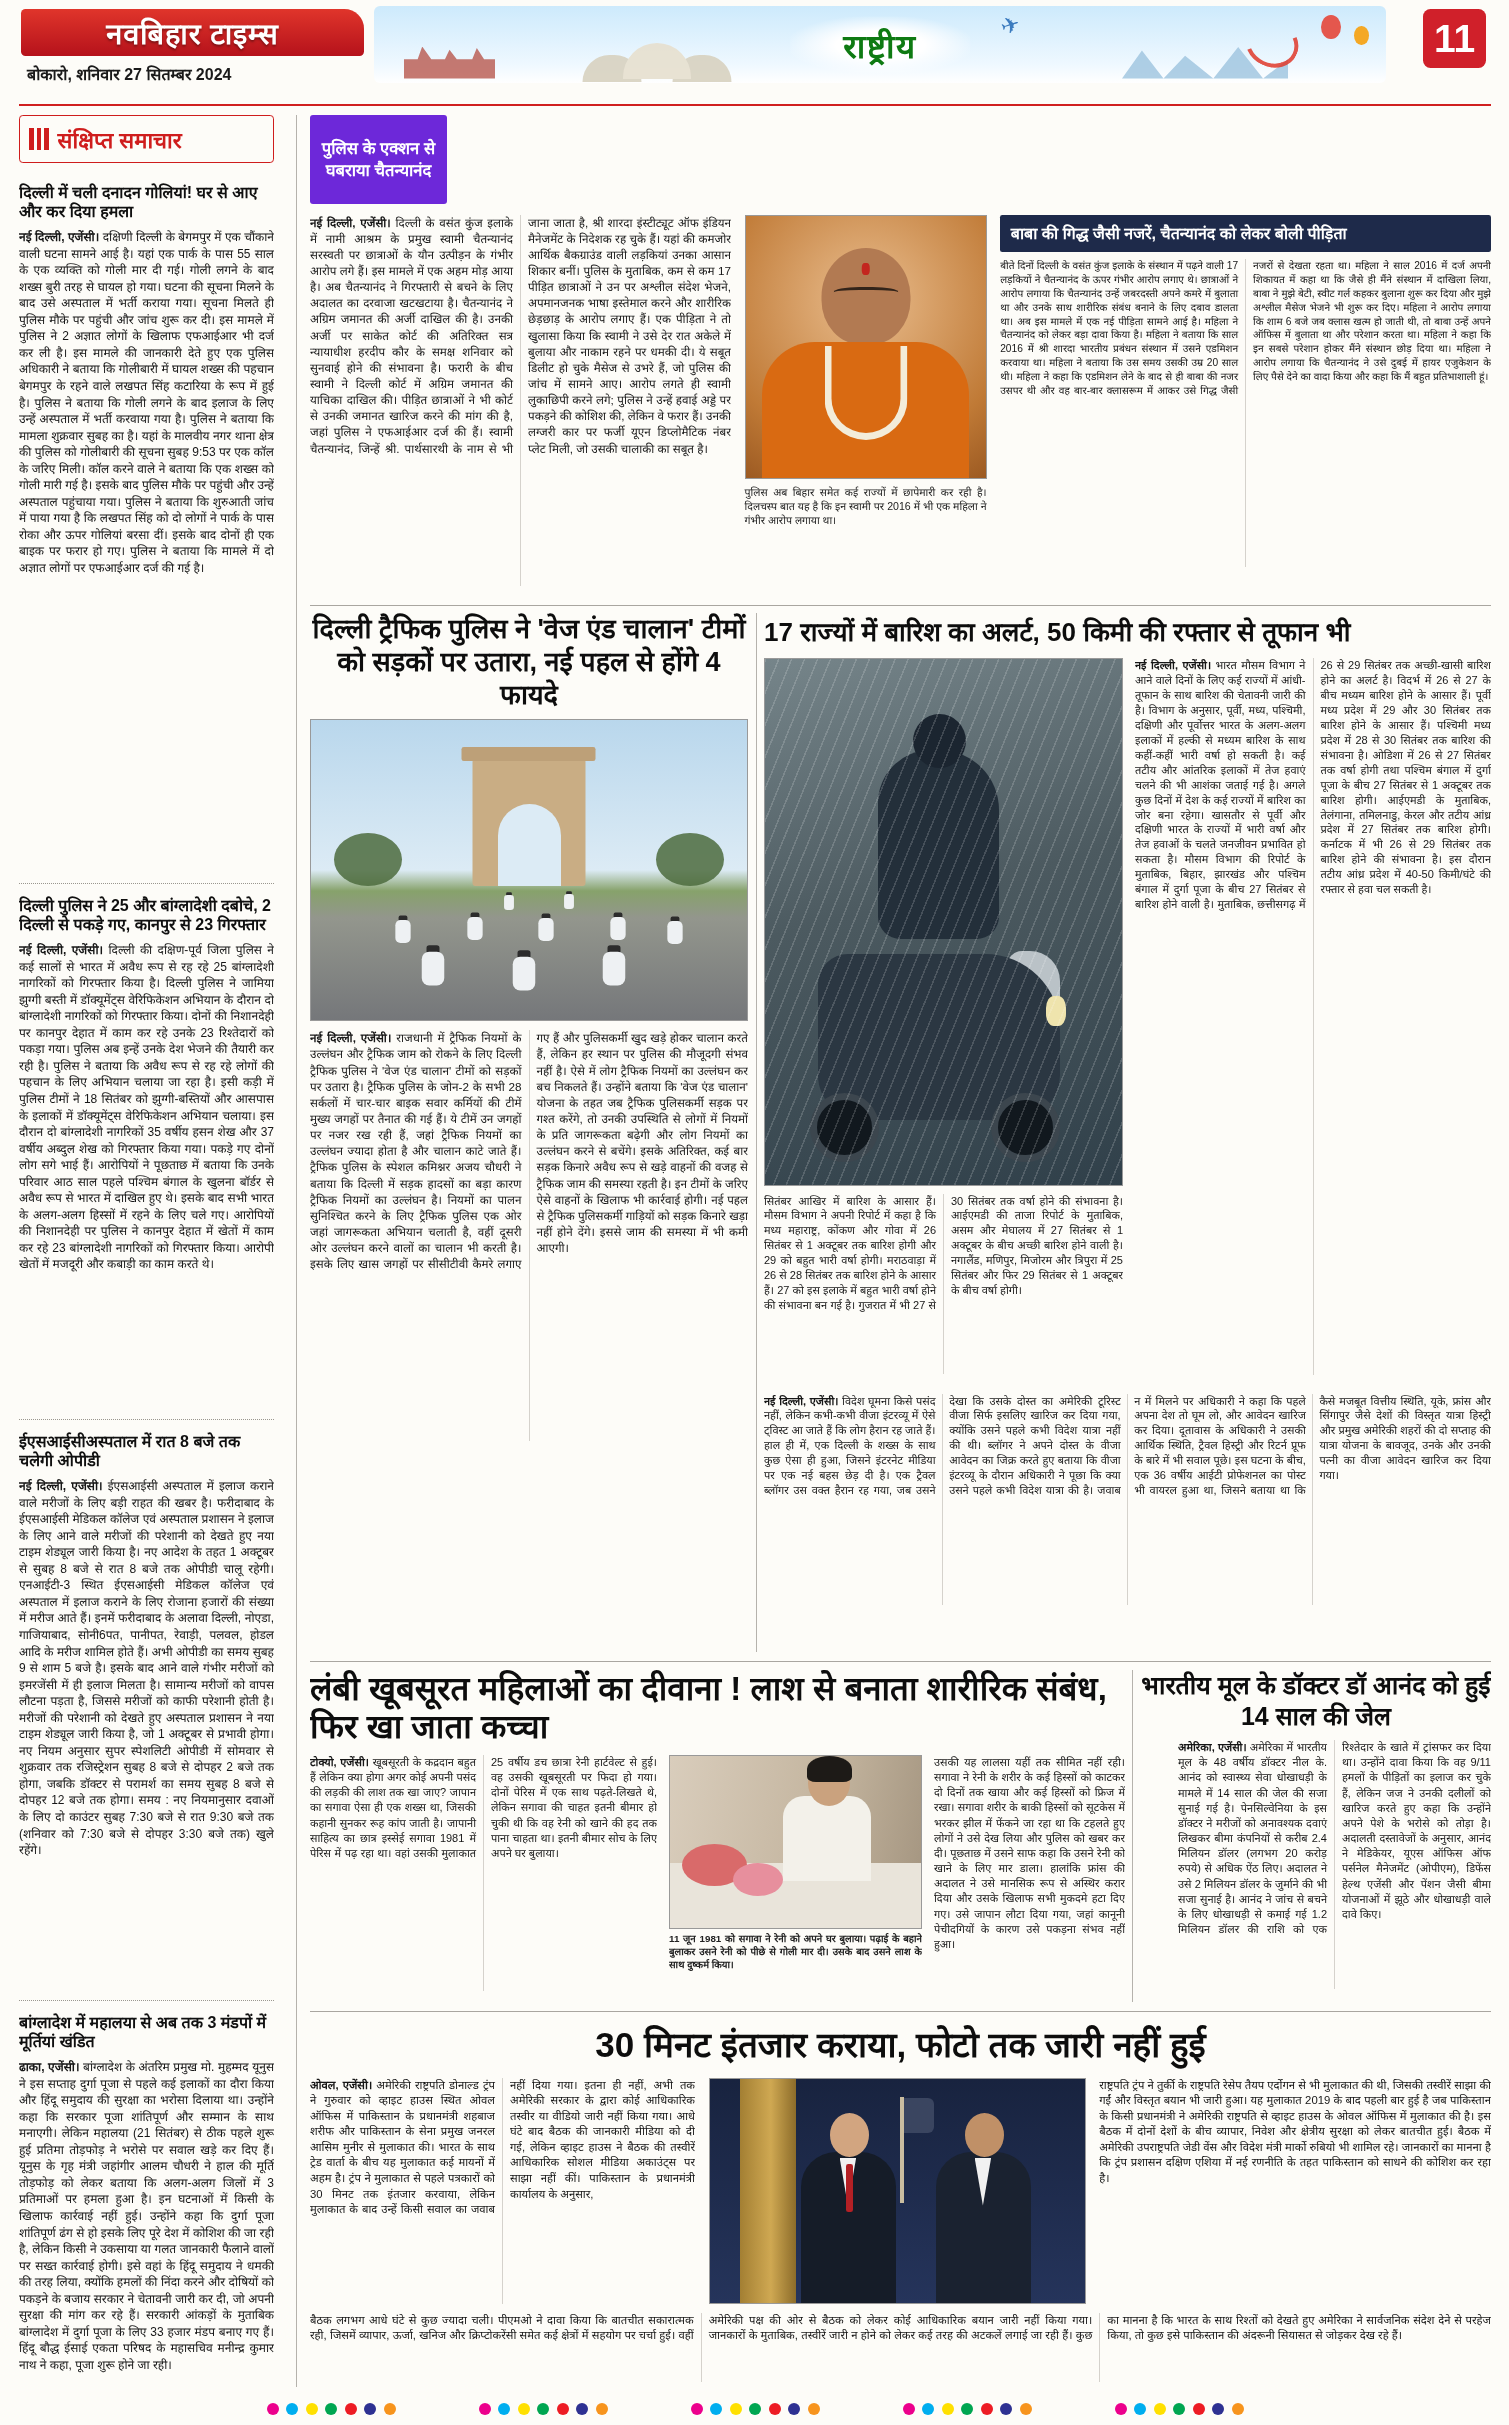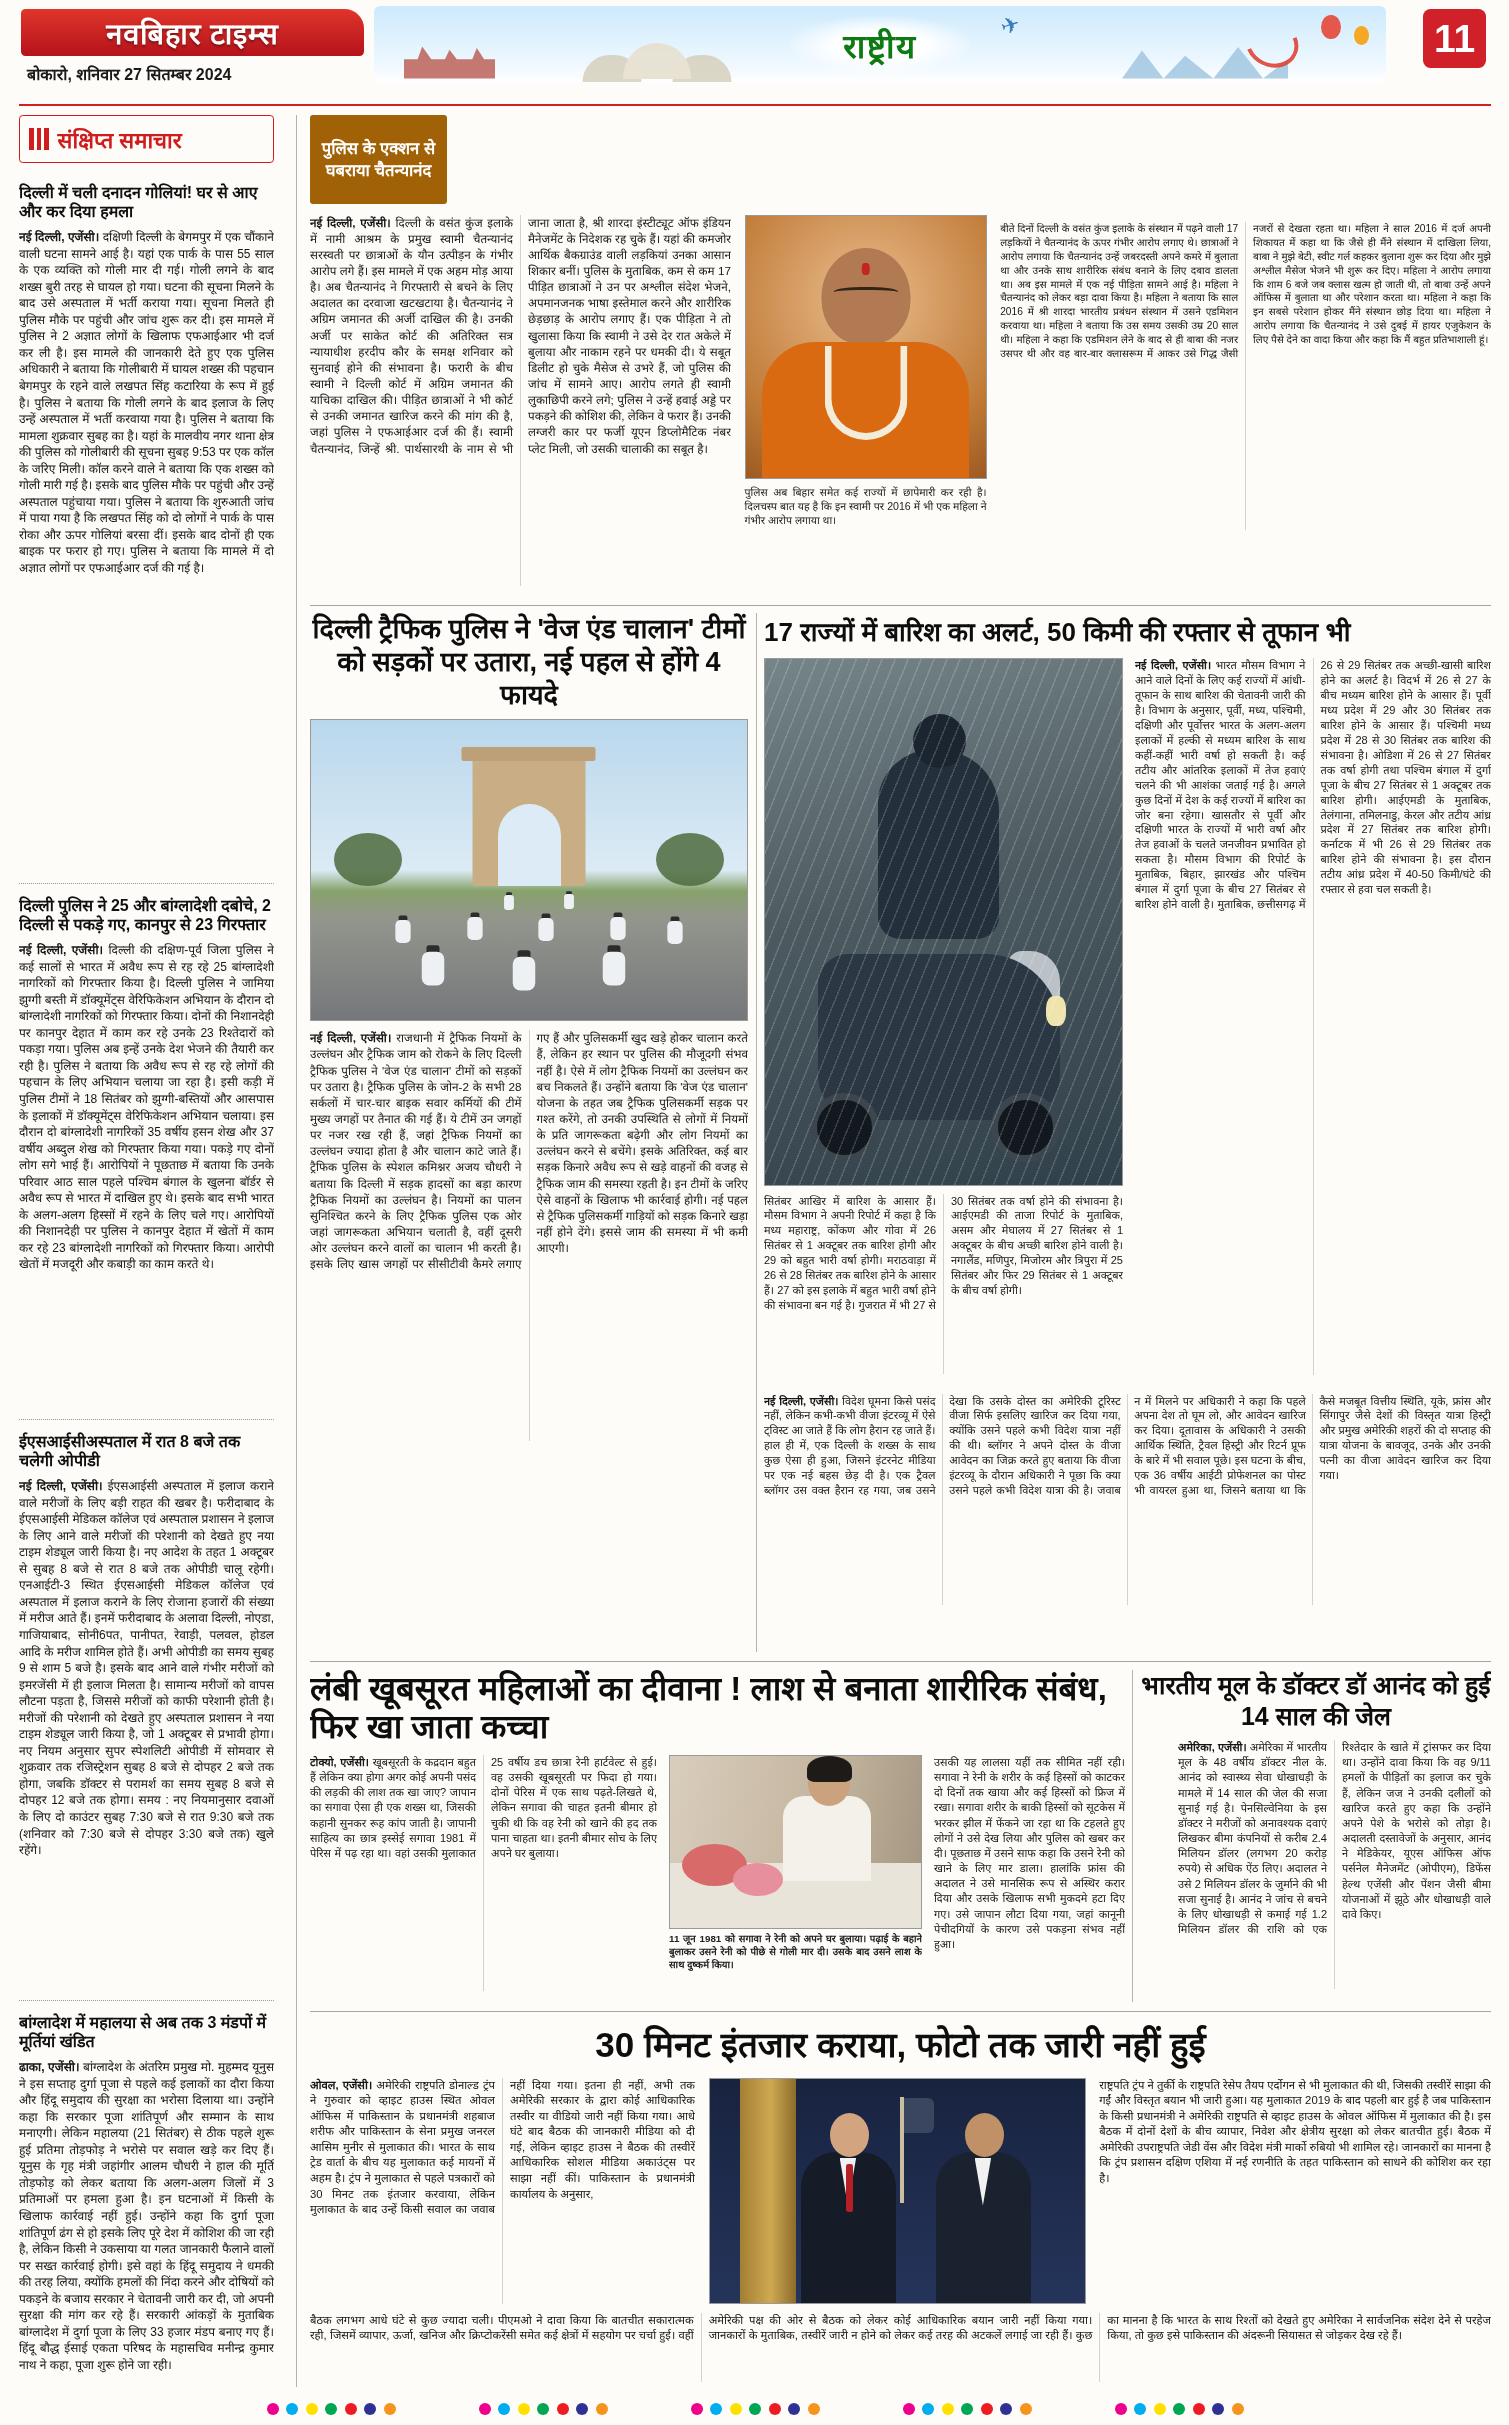--- a/index.html
+++ b/index.html
@@ -51,21 +51,21 @@
   .lc-a1 { height:713px; margin-top:7.5px; }
   .lc-a2 { height:536px; }
   .lc-a3 { height:581px; }
   .lc-a4 { height:377px; }
   .lc-headline { font-size:16px; line-height:1.22; font-weight:800; color:#101010; margin:7.5px 0 7.5px; }
   .left-col .body-text { font-size:12px; }
 
   
   .lead { position:absolute; left:310px; top:115px; width:1181px; height:487px; overflow:hidden; }
   .lead-top { display:flex; gap:13.6px; align-items:flex-start; }
-  .kicker { width:137px; min-height:89px; background:#a16207; color:#fff; font-weight:800; font-size:16.6px; line-height:1.3;
+  .kicker { width:137px; min-height:89px; background:#6d28d9; color:#fff; font-weight:800; font-size:16.6px; line-height:1.3;
     padding:7.5px; text-align:center; display:flex; align-items:center; justify-content:center; border-radius:3px; }
   .lead-headline { font-size:33px; line-height:1.12; font-weight:800; color:#0d0d0d; padding-top:10.6px; }
   .lead-cols { display:flex; gap:13.6px; margin-top:10.6px; }
   .lead-body { width:421px; height:371px; }
   .lead-photo-wrap { width:242px; }
   .caption { font-size:10.6px; line-height:1.35; text-align:justify; color:#222; margin-top:6px; }
   .sidebar-box { flex:1; }
   .sidebar-bar { background:#1e2a4a; color:#fff; font-weight:800; font-size:16px; padding:7.5px 10.6px; border-radius:2.3px; }
   .sidebar-body { margin-top:7.5px; height:308px; font-size:10.2px; line-height:1.36; }
 
@@ -250,20 +250,23 @@
         <span>दिल्ली के वसंत कुंज इलाके में नामी आश्रम के प्रमुख स्वामी चैतन्यानंद सरस्वती पर छात्राओं के यौन उत्पीड़न के गंभीर आरोप लगे हैं। इस मामले में एक अहम मोड़ आया है। अब चैतन्यानंद ने गिरफ्तारी से बचने के लिए अदालत का दरवाजा खटखटाया है। चैतन्यानंद ने अग्रिम जमानत की अर्जी दाखिल की है। उनकी अर्जी पर साकेत कोर्ट की अतिरिक्त सत्र न्यायाधीश हरदीप कौर के समक्ष शनिवार को सुनवाई होने की संभावना है। फरारी के बीच स्वामी ने दिल्ली कोर्ट में अग्रिम जमानत की याचिका दाखिल की। पीड़ित छात्राओं ने भी कोर्ट से उनकी जमानत खारिज करने की मांग की है, जहां पुलिस ने एफआईआर दर्ज की हैं। स्वामी चैतन्यानंद, जिन्हें श्री. पार्थसारथी के नाम से भी जाना जाता है, श्री शारदा इंस्टीट्यूट ऑफ इंडियन मैनेजमेंट के निदेशक रह चुके हैं। यहां की कमजोर आर्थिक बैकग्राउंड वाली लड़कियां उनका आसान शिकार बनीं। पुलिस के मुताबिक, कम से कम 17 पीड़ित छात्राओं ने उन पर अश्लील संदेश भेजने, अपमानजनक भाषा इस्तेमाल करने और शारीरिक छेड़छाड़ के आरोप लगाए हैं। एक पीड़िता ने तो खुलासा किया कि स्वामी ने उसे देर रात अकेले में बुलाया और नाकाम रहने पर धमकी दी। ये सबूत डिलीट हो चुके मैसेज से उभरे हैं, जो पुलिस की जांच में सामने आए। आरोप लगते ही स्वामी लुकाछिपी करने लगे; पुलिस ने उन्हें हवाई अड्डे पर पकड़ने की कोशिश की, लेकिन वे फरार हैं। उनकी लग्जरी कार पर फर्जी यूएन डिप्लोमैटिक नंबर प्लेट मिली, जो उसकी चालाकी का सबूत है।</span>
       </p>
       <div class="lead-photo-wrap">
         <div class="photo ph-swami">
           <div class="head"></div>
           <div class="robe"></div>
         </div>
         <p class="caption">पुलिस अब बिहार समेत कई राज्यों में छापेमारी कर रही है। दिलचस्प बात यह है कि इन स्वामी पर 2016 में भी एक महिला ने गंभीर आरोप लगाया था।</p>
       </div>
       <div class="sidebar-box">
+        <div class="sidebar-bar">
+          <span>बाबा की गिद्ध जैसी नजरें, चैतन्यानंद को लेकर बोली पीड़िता</span>
+        </div>
         <p class="sidebar-body body-text two-col clip">बीते दिनों दिल्ली के वसंत कुंज इलाके के संस्थान में पढ़ने वाली 17 लड़कियों ने चैतन्यानंद के ऊपर गंभीर आरोप लगाए थे। छात्राओं ने आरोप लगाया कि चैतन्यानंद उन्हें जबरदस्ती अपने कमरे में बुलाता था और उनके साथ शारीरिक संबंध बनाने के लिए दबाव डालता था। अब इस मामले में एक नई पीड़िता सामने आई है। महिला ने चैतन्यानंद को लेकर बड़ा दावा किया है। महिला ने बताया कि साल 2016 में श्री शारदा भारतीय प्रबंधन संस्थान में उसने एडमिशन करवाया था। महिला ने बताया कि उस समय उसकी उम्र 20 साल थी। महिला ने कहा कि एडमिशन लेने के बाद से ही बाबा की नजर उसपर थी और वह बार-बार क्लासरूम में आकर उसे गिद्ध जैसी नजरों से देखता रहता था। महिला ने साल 2016 में दर्ज अपनी शिकायत में कहा था कि जैसे ही मैंने संस्थान में दाखिला लिया, बाबा ने मुझे बेटी, स्वीट गर्ल कहकर बुलाना शुरू कर दिया और मुझे अश्लील मैसेज भेजने भी शुरू कर दिए। महिला ने आरोप लगाया कि शाम 6 बजे जब क्लास खत्म हो जाती थी, तो बाबा उन्हें अपने ऑफिस में बुलाता था और परेशान करता था। महिला ने कहा कि इन सबसे परेशान होकर मैंने संस्थान छोड़ दिया था। महिला ने आरोप लगाया कि चैतन्यानंद ने उसे दुबई में हायर एजुकेशन के लिए पैसे देने का वादा किया और कहा कि मैं बहुत प्रतिभाशाली हूं।</p>
       </div>
     </div>
   </section>
 
   <div class="hrule" style="left:310px; top:605px; width:1181px;"></div>
   <div class="vrule" style="left:756px; top:613px; height:1039px;"></div>
 
   <section class="traffic">
     <h2>दिल्ली ट्रैफिक पुलिस ने 'वेज एंड चालान' टीमों को सड़कों पर उतारा, नई पहल से होंगे 4 फायदे</h2>

